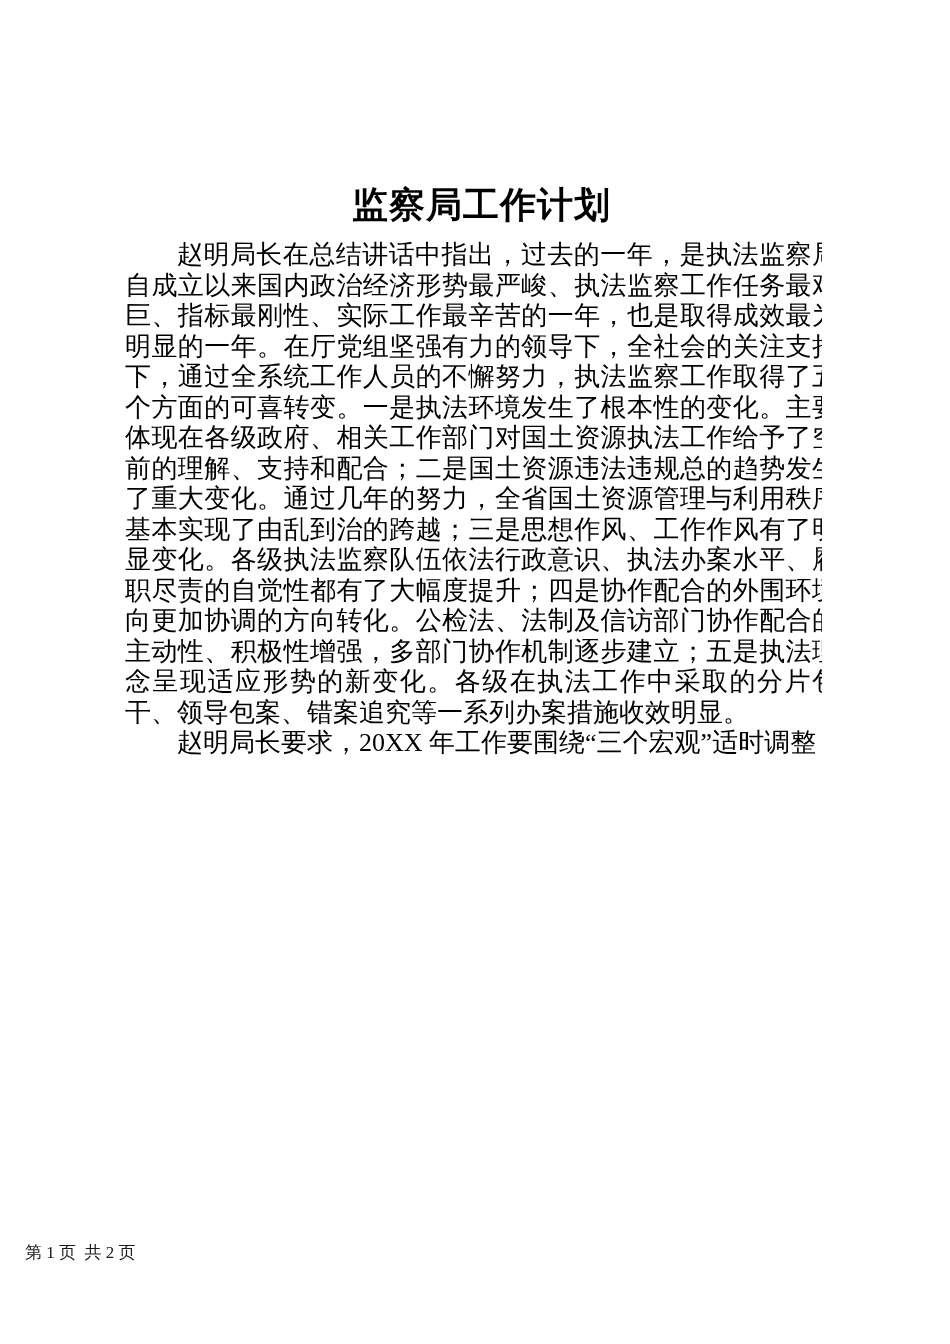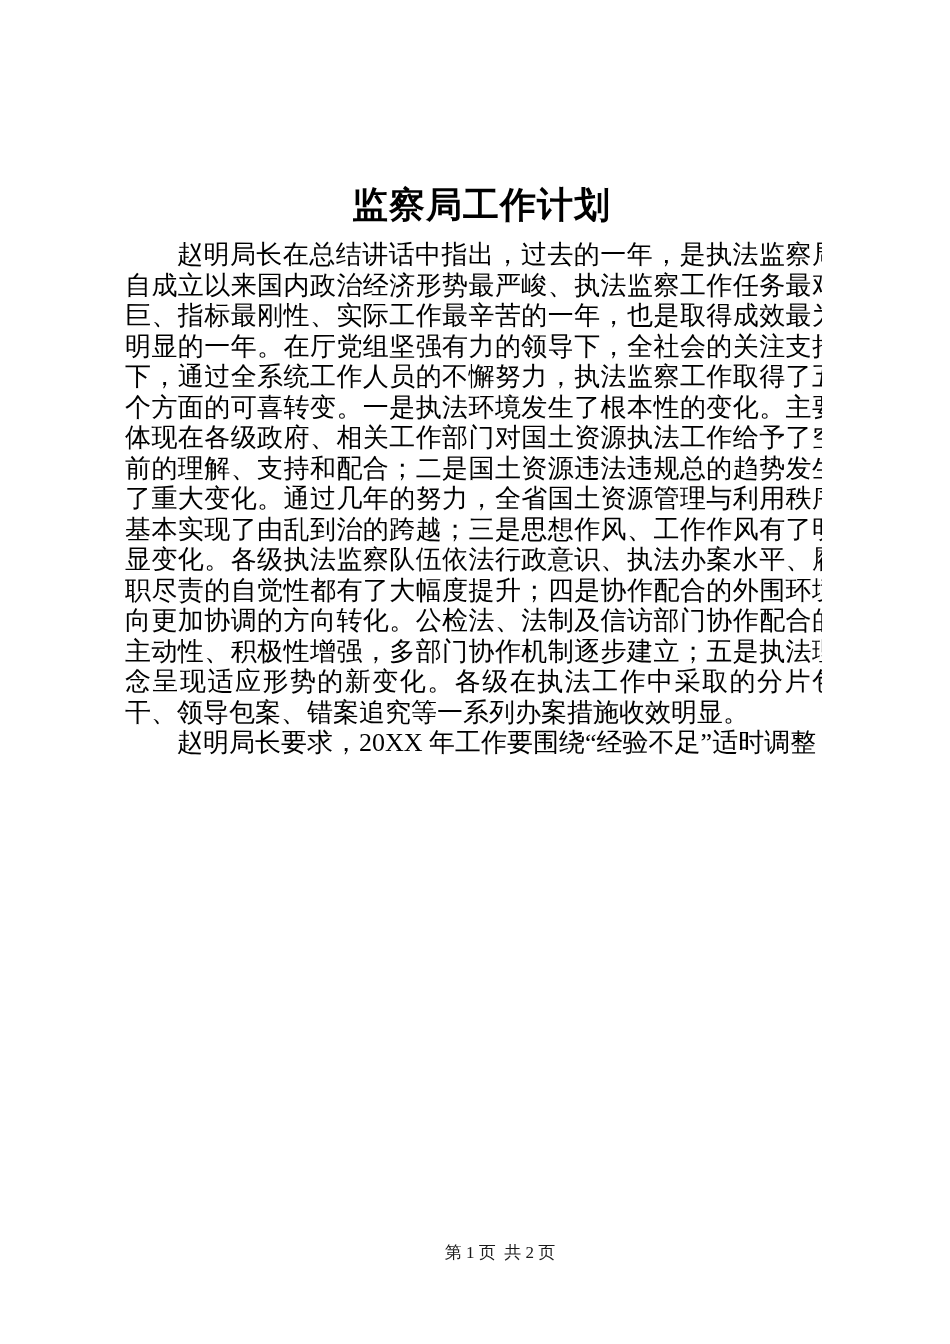--- a/index.html
+++ b/index.html
@@ -38,36 +38,35 @@
     text-align: justify;
     text-justify: inter-ideograph;
     text-indent: 2em;
     word-break: break-all;
   }
   .footer {
     position: absolute;
     top: 1243px;
     left: 0;
     width: 950px;
-    text-align: center;
     font-size: 17px;
     line-height: 20px;
   }
   .footer .page-label {
     position: relative;
     left: 25px;
     white-space: pre;
     color: #1a1a1a;
   }
 </style>
 </head>
 <body>
 
 <div class="page">
   <div class="content">
     <h1 class="doc-title">监察局工作计划</h1>
     <p class="para">赵明局长在总结讲话中指出，过去的一年，是执法监察局自成立以来国内政治经济形势最严峻、执法监察工作任务最艰巨、指标最刚性、实际工作最辛苦的一年，也是取得成效最为明显的一年。在厅党组坚强有力的领导下，全社会的关注支持下，通过全系统工作人员的不懈努力，执法监察工作取得了五个方面的可喜转变。一是执法环境发生了根本性的变化。主要体现在各级政府、相关工作部门对国土资源执法工作给予了空前的理解、支持和配合；二是国土资源违法违规总的趋势发生了重大变化。通过几年的努力，全省国土资源管理与利用秩序基本实现了由乱到治的跨越；三是思想作风、工作作风有了明显变化。各级执法监察队伍依法行政意识、执法办案水平、履职尽责的自觉性都有了大幅度提升；四是协作配合的外围环境向更加协调的方向转化。公检法、法制及信访部门协作配合的主动性、积极性增强，多部门协作机制逐步建立；五是执法理念呈现适应形势的新变化。各级在执法工作中采取的分片包干、领导包案、错案追究等一系列办案措施收效明显。</p>
-    <p class="para">赵明局长要求，20XX 年工作要围绕“经验不足”适时调整</p>
+    <p class="para">赵明局长要求，20XX 年工作要围绕“三个宏观”适时调整</p>
   </div>
   <div class="footer">
     <span class="page-label">第 1 页  共 2 页</span>
   </div>
 </div>
 
 </body></html>

